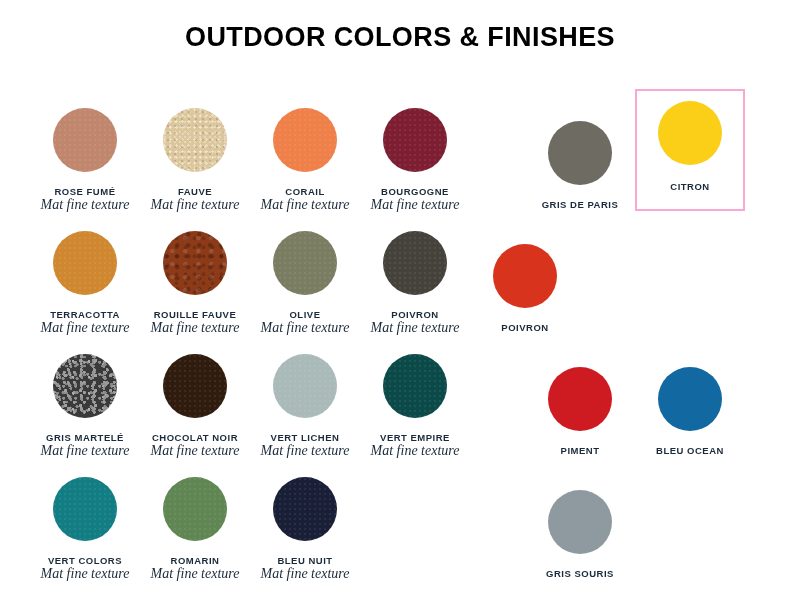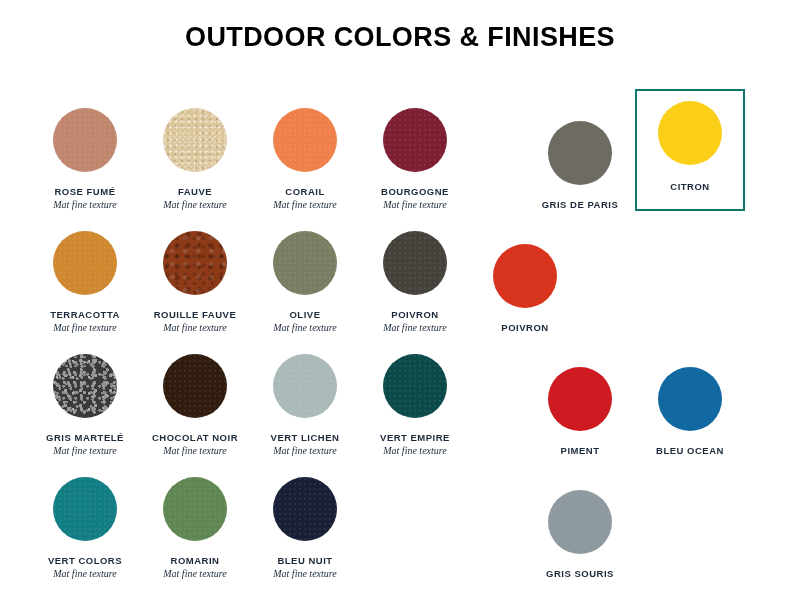--- a/index.html
+++ b/index.html
@@ -51,21 +51,21 @@
     align-items: center;
     box-sizing: border-box;
   }
 
   
   .swatch-cell.gap-before {
     margin-left: 55px;
   }
 
   .swatch-cell.highlighted {
-    border: 2px solid #0f766e;
+    border: 2px solid #f9a8d4;
     height: 122px;
     padding-top: 6px;
   }
 
   .swatch-disc {
     width: 64px;
     height: 64px;
     border-radius: 50%;
     margin-top: 6px;
     margin-bottom: 0px;
@@ -89,21 +89,21 @@
 
   .swatch-cell.highlighted .swatch-name {
     margin-top: 16px;
     color: #1b2a3a;
   }
 
   .swatch-finish {
     margin-top: 1px;
     font-family: "Liberation Serif", serif;
     font-style: italic;
-    font-size: 10px;
+    font-size: 14px;
     color: #1b2a3a;
     text-align: center;
     line-height: 12px;
     white-space: nowrap;
   }
 
   
   .tex-hammered {
     background-image:
       radial-gradient(circle at 18% 22%, #9a9a9a 0 1.6px, transparent 1.8px),

